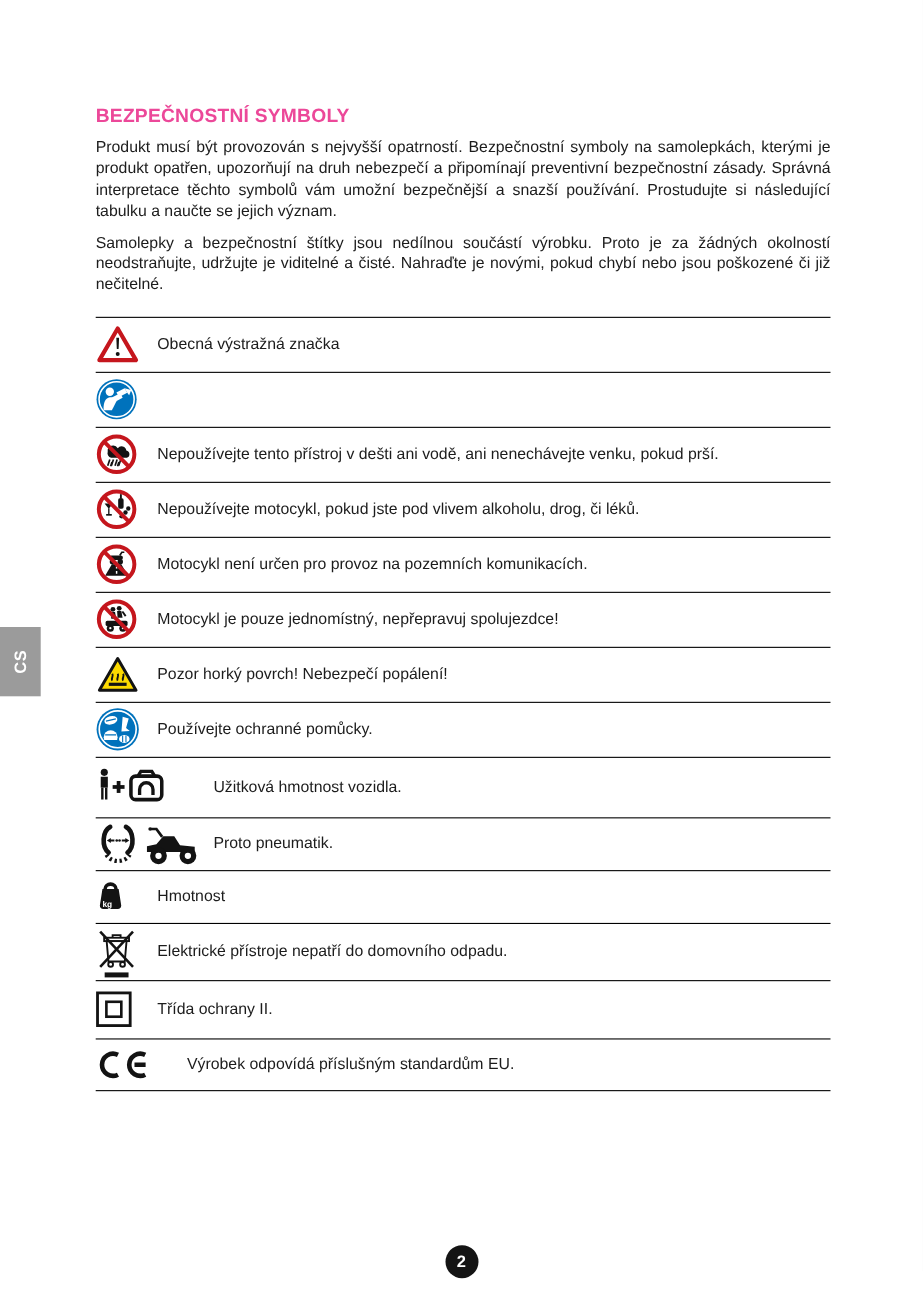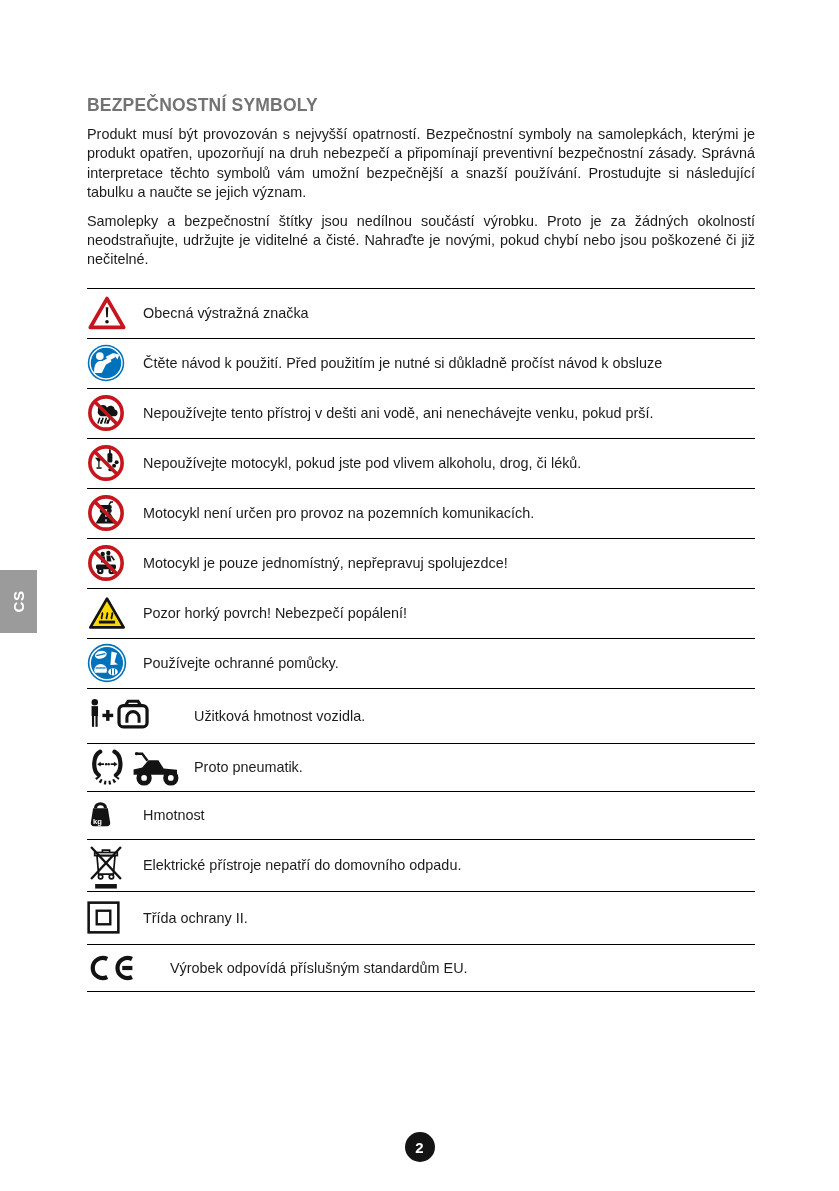--- a/index.html
+++ b/index.html
@@ -16,21 +16,21 @@
     position:absolute;left:0;top:570px;width:37px;height:63px;
     background:#9b9b9b;
     display:flex;align-items:center;justify-content:center;
   }
   .cs-tab span{
     transform:rotate(-90deg);
     color:#ffffff;font-size:15px;font-weight:bold;letter-spacing:.5px;
   }
   .content{position:absolute;left:87px;top:95px;width:668px;}
   h1{
-    font-size:17.5px;font-weight:bold;color:#737373;
+    font-size:17.5px;font-weight:bold;color:#ec4899;
     margin:0 0 9px 0;letter-spacing:.2px;
   }
   p.body-text{
     font-size:14.4px;line-height:19.4px;text-align:justify;
     margin:0 0 9px 0;
   }
   .symbols-table{margin-top:18px;border-bottom:1px solid #000;}
   .sym-row{
     display:flex;align-items:center;
     border-top:1px solid #000;
@@ -85,21 +85,20 @@
             <svg viewBox="0 0 40 40" width="38" height="38">
     <circle cx="20" cy="20" r="19.2" fill="#0072bc"></circle>
     <circle cx="20" cy="20" r="16.8" fill="none" stroke="#fff" stroke-width="1.5"></circle>
     <circle cx="13.5" cy="12.8" r="4" fill="#fff"></circle>
     <path d="M7.6 30.5 C7 23 9.5 18.6 13.5 18 C16.4 17.6 18.6 19.4 20 21.6 L15.5 30.5 Z" fill="#fff"></path>
     <path d="M13 19.5 L23.5 14.2 L25.8 18.4 L16.8 23.4 Z" fill="#fff"></path>
     <path d="M19.8 13.4 L27.6 9.4 L30.2 13.8 L22.4 17.8 Z" fill="#fff"></path>
     <path d="M27.6 9.4 L34 11.2 L32 16.2 L30.2 13.8 Z" fill="#fff"></path>
   </svg>
           </div>
-    <div class="sym-label">Čtěte návod k použití. Před použitím je nutné si důkladně pročíst návod k obsluze</div>
   </div>
 
   <div class="sym-row">
     <div class="icon-cell">
             <svg viewBox="0 0 40 40" width="38" height="38">
     <path d="M11.5 17.5 a5.2 5.2 0 0 1 9.6-3.4 a4.6 4.6 0 0 1 8.2 2.2 a3.6 3.6 0 0 1 .4 7 l-14.9 .1 a4.6 4.6 0 0 1-3.3-5.9 Z" fill="#131313"></path>
     <g stroke="#131313" stroke-width="1.6">
       <path d="M13.5 25 l-2 6"></path>
                 <path d="M17 25 l-2 6"></path>
                 <path d="M20.5 25 l-2 6"></path>

